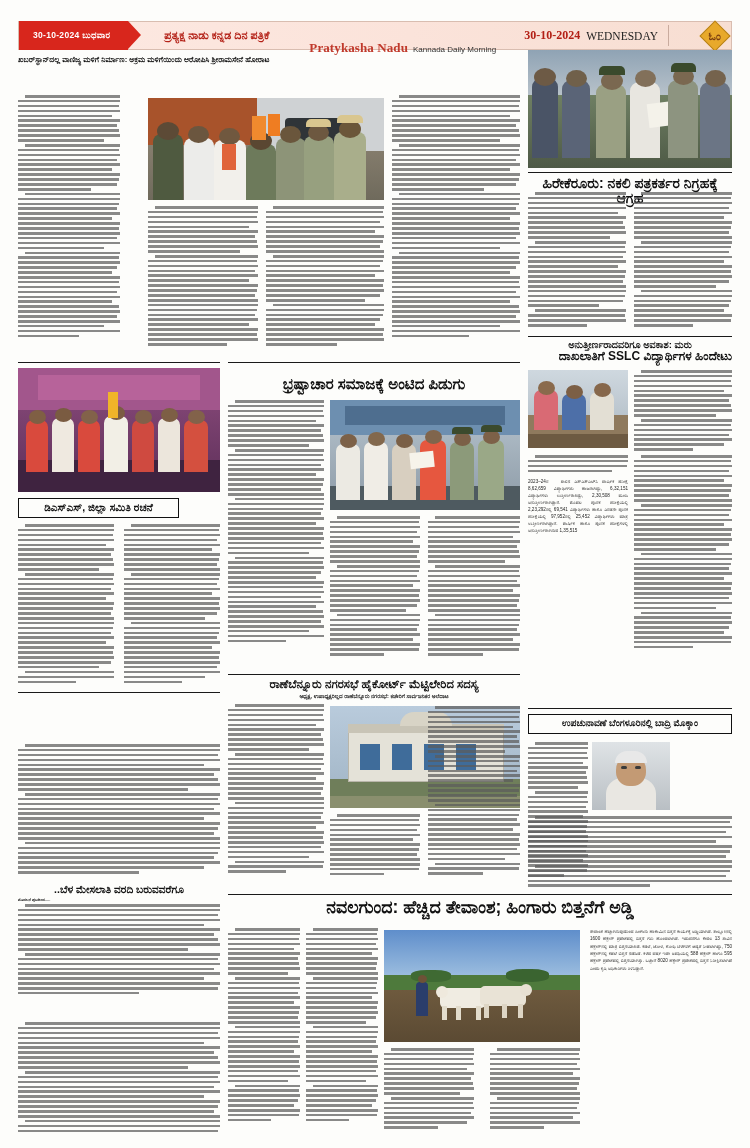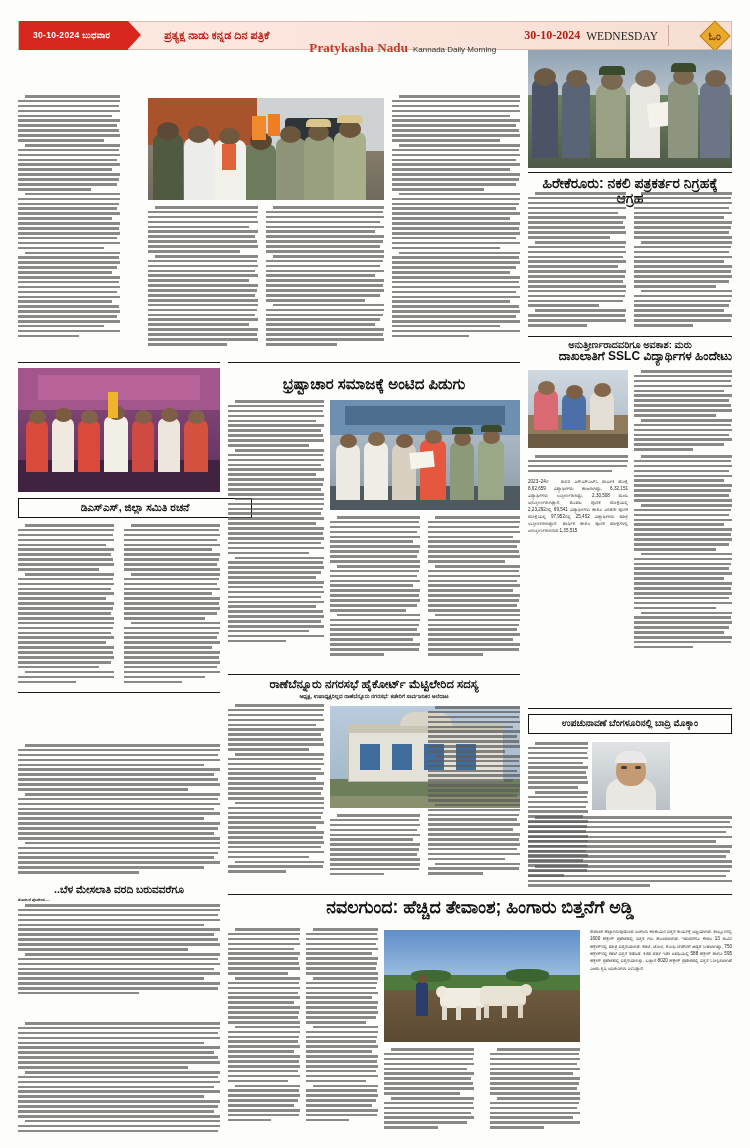--- a/index.html
+++ b/index.html
@@ -115,20 +115,21 @@
     </div>
     <div class="mh-date2">30-10-2024</div>
     <div class="mh-day">WEDNESDAY</div>
     <div class="mh-sep"></div>
     <div class="mh-logo">
       <span>ಓಂ</span>
     </div>
   </div>
 
   <div class="col" style="left:18px; top:52px; width:504px;">
+    <div class="sub-dek" style="font-size:7.6px; margin-top:4px;">ಖಬರ್‌ಸ್ಥಾನ್‌ದಲ್ಲ ವಾಣಿಜ್ಯ ಮಳಿಗೆ ನಿರ್ಮಾಣ: ಅಕ್ರಮ ಮಳಿಗೆಯಿಂದು ಆರೋಪಿಸಿ ಶ್ರೀರಾಮಸೇನೆ ಹೋರಾಟ</div>
   </div>
 
   <div class="photo" style="left:528px; top:50px; width:204px; height:118px; position:absolute;">
     <div class="sky" style="top:0; height:40%; background:linear-gradient(#8fa3b4,#b9c3cb);"></div>
     <div class="ground" style="height:62%; background:linear-gradient(#6f7f63,#4e5a46);"></div>
     <div style="position:absolute;left:4px;top:28px;width:26px;height:80px;background:#4a5466;border-radius:9px 9px 0 0;"></div>
     <div style="position:absolute;left:6px;top:18px;width:22px;height:18px;background:#6d5a45;border-radius:50%;"></div>
     <div style="position:absolute;left:34px;top:30px;width:28px;height:78px;background:#5a6477;border-radius:9px 9px 0 0;"></div>
     <div style="position:absolute;left:38px;top:20px;width:21px;height:17px;background:#70604a;border-radius:50%;"></div>
     <div style="position:absolute;left:68px;top:34px;width:30px;height:74px;background:#9aa083;border-radius:9px 9px 0 0;"></div>
@@ -589,21 +590,21 @@
     <div style="position:absolute;left:90px;top:38px;width:17px;height:14px;background:#7b5c43;border-radius:50%;"></div>
     <div style="position:absolute;left:114px;top:52px;width:22px;height:52px;background:#cf4a40;border-radius:7px 7px 0 0;"></div>
     <div style="position:absolute;left:117px;top:42px;width:17px;height:14px;background:#80604a;border-radius:50%;"></div>
     <div style="position:absolute;left:140px;top:50px;width:22px;height:54px;background:#ece6dc;border-radius:7px 7px 0 0;"></div>
     <div style="position:absolute;left:143px;top:40px;width:17px;height:14px;background:#7d5f45;border-radius:50%;"></div>
     <div style="position:absolute;left:166px;top:52px;width:24px;height:52px;background:#d4503f;border-radius:7px 7px 0 0;"></div>
     <div style="position:absolute;left:170px;top:42px;width:17px;height:14px;background:#82624a;border-radius:50%;"></div>
     <div style="position:absolute;left:90px;top:24px;width:10px;height:26px;background:#f0b429;"></div>
   </div>
 
-  <div class="boxed" style="position:absolute; left:18px; top:498px; width:234px; height:20px;">
+  <div class="boxed" style="position:absolute; left:18px; top:498px; width:161px; height:20px;">
     <div class="hl-black" style="font-size:10.5px;">ಡಿಎಸ್‌ಎಸ್, ಜಿಲ್ಲಾ ಸಮಿತಿ ರಚನೆ</div>
   </div>
   <div class="col body-lines" style="left:18px; top:524px; width:96px; height:160px;">
     <div class="tl s2 ind"></div>
       <div class="tl s1"></div>
       <div class="tl s4"></div>
       <div class="tl s1"></div>
       <div class="tl s3"></div>
     <div class="tl s1"></div>
       <div class="tl s2"></div>

